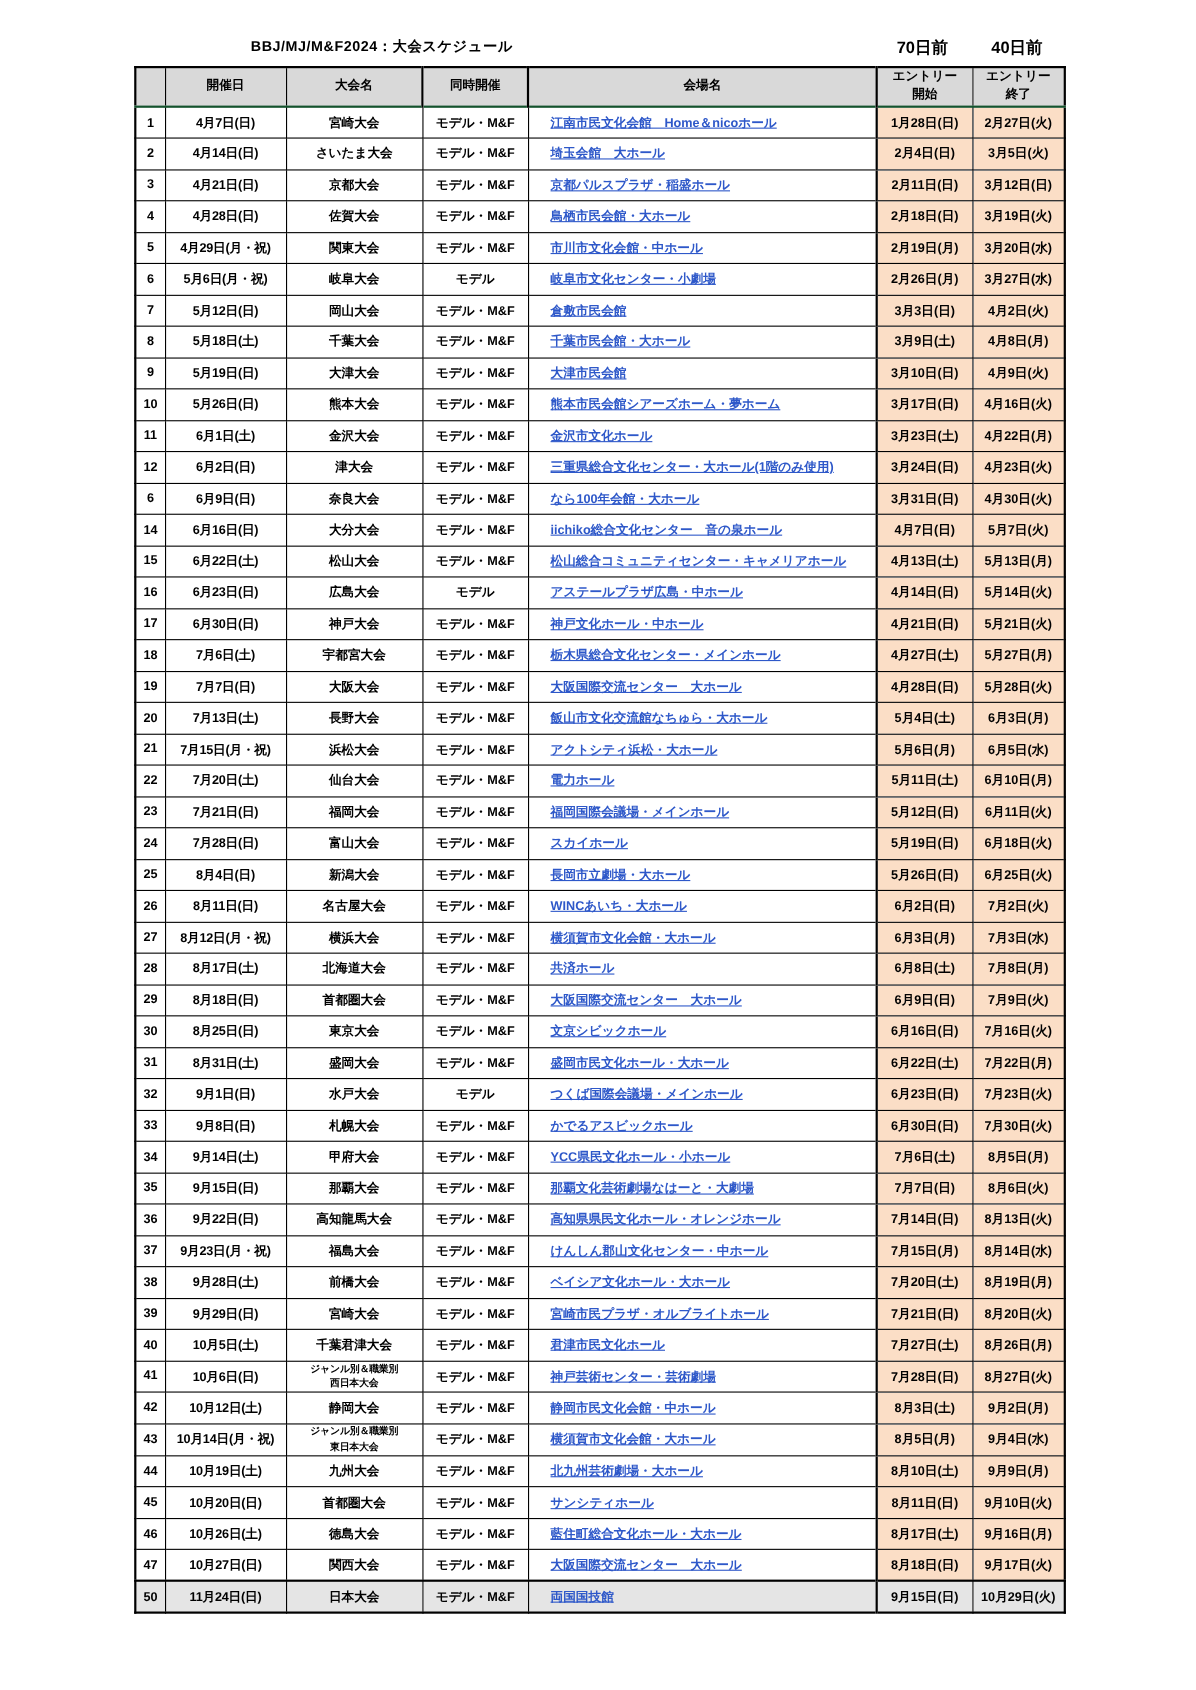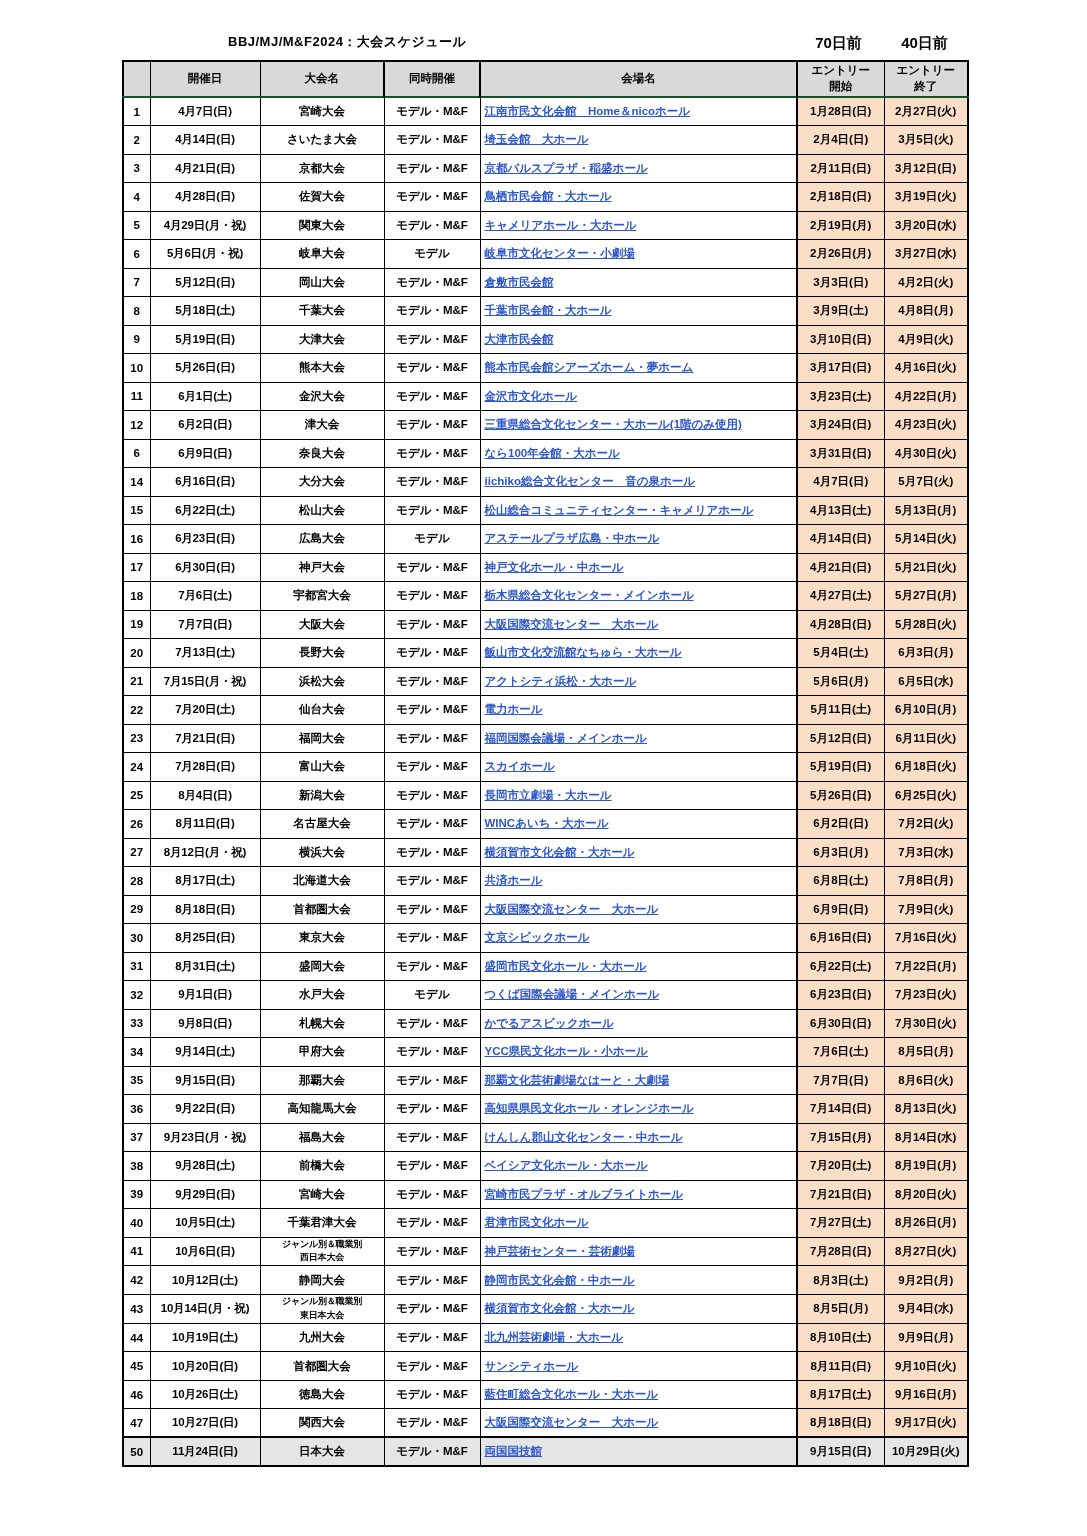--- a/index.html
+++ b/index.html
@@ -60,21 +60,21 @@
   }
   td.c-no   { font-size: 11.5px; }
   td.c-date { font-size: 11.5px; letter-spacing: -0.2px; }
   td.c-name.two-line {
     font-size: 9px;
     white-space: pre-line;
     line-height: 1.55;
     letter-spacing: -0.2px;
     margin-left: 11px;
   }
-  td.c-venue { text-align: left; padding-left: 4px; }
+  td.c-venue { text-align: left; padding-left: 20px; }
   td.c-venue a {
     color: #2e58c9;
     text-decoration: underline;
     font-size: 11.5px;
     font-weight: bold;
     cursor: pointer;
   }
   td.c-entry { background: #fbdec6; }
   tr.highlight { border: 2.5px solid #000; }
   tr.highlight td { background: #e5e5e5; }
@@ -147,21 +147,21 @@
           <td class="c-concurrent">モデル・M&amp;F</td>
           <td class="c-venue"><a>鳥栖市民会館・大ホール</a></td>
           <td class="c-entry b-thick-left">2月18日(日)</td>
           <td class="c-entry">3月19日(火)</td>
         </tr>
         <tr>
           <td class="c-no">5</td>
           <td class="c-date">4月29日(月・祝)</td>
           <td class="c-name">関東大会</td>
           <td class="c-concurrent">モデル・M&amp;F</td>
-          <td class="c-venue"><a>キャメリアホール・大ホール</a></td>
+          <td class="c-venue"><a>市川市文化会館・中ホール</a></td>
           <td class="c-entry b-thick-left">2月19日(月)</td>
           <td class="c-entry">3月20日(水)</td>
         </tr>
         <tr>
           <td class="c-no">6</td>
           <td class="c-date">5月6日(月・祝)</td>
           <td class="c-name">岐阜大会</td>
           <td class="c-concurrent">モデル</td>
           <td class="c-venue"><a>岐阜市文化センター・小劇場</a></td>
           <td class="c-entry b-thick-left">2月26日(月)</td>

